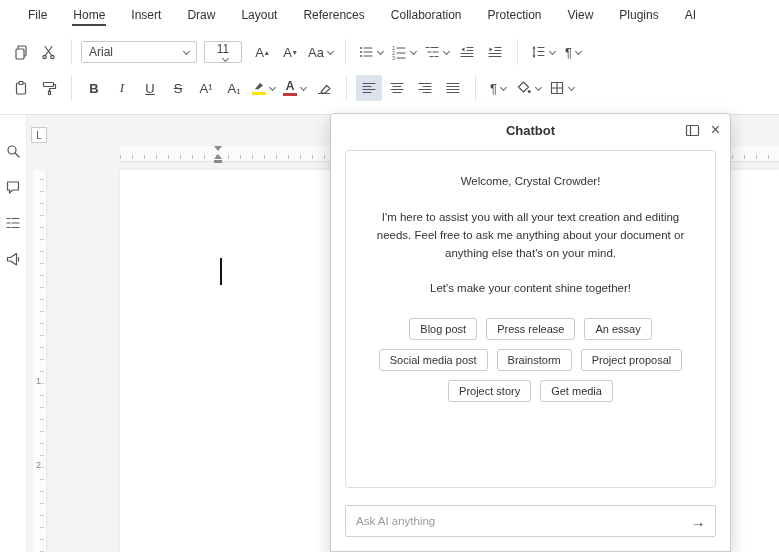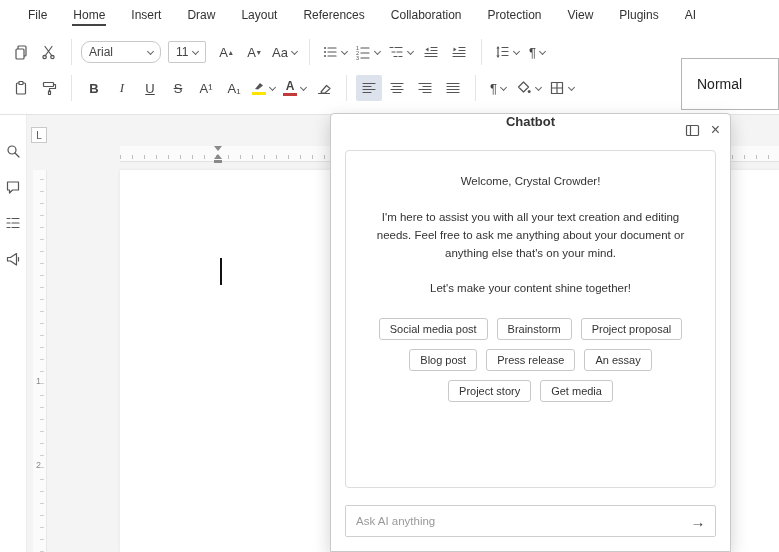--- a/index.html
+++ b/index.html
@@ -17,22 +17,22 @@
 
   
   .toolbar { height:85px; background:#fff; border-bottom:1px solid #e3e3e3; position:relative; padding:4px 0 0 8px; }
   .tb-row { display:flex; align-items:center; height:36px; gap:2px; }
   .tbtn { min-width:26px; height:26px; display:inline-flex; align-items:center; justify-content:center;
           border-radius:2px; color:#444; font-size:13px; background:transparent; border:none; padding:0 3px; }
   .tbtn.active { background:#dde3ec; }
   .sep { width:1px; height:26px; background:#e4e4e4; margin:0 7px; display:inline-block; }
   .combo { height:22px; border:1px solid #c9c9c9; border-radius:2px; display:inline-flex; align-items:center;
            padding:0 7px; font-size:12px; color:#444; background:#fff; margin-right:5px; justify-content:space-between; }
-  .font-combo { width:80px;border-radius:9px; }
-  .size-combo { width:38px; }
+  .font-combo { width:116px; }
+  .size-combo { width:38px;flex-direction:column; }
   .chev { width:5px; height:5px; border-right:1px solid #666; border-bottom:1px solid #666;
           transform:rotate(45deg); display:inline-block; margin-left:4px; position:relative; top:-1px; flex:none; }
   .mini { font-size:8px; color:#555; margin-left:1px; }
   .b { font-weight:bold; } .i { font-style:italic; font-family:"Liberation Serif",serif; }
   .u { text-decoration:underline; } .s { text-decoration:line-through; }
   .stack { display:inline-flex; flex-direction:column; align-items:center; line-height:1; }
   .colorbar { width:14px; height:3px; display:block; margin-top:1px; }
   .hlbar { background:#ffe400; }   
   .fcbar { background:#c23b3b; }   
   .fc-letter { font-size:12px; font-weight:bold; color:#444; }
@@ -59,21 +59,21 @@
   .v-ruler .vticks { position:absolute; top:0; bottom:0; right:2px; width:4px;
              background:repeating-linear-gradient(0deg,#cfcfcf 0 1px,transparent 1px 12px); }
   .vnum { position:absolute; left:3px; font-size:9px; color:#8a8a8a; background:#fbfbfb; }
   .n1 { top:206px; } .n2 { top:290px; }
   .page { position:absolute; left:120px; top:55px; right:0; bottom:0; background:#fff; box-shadow:0 0 3px rgba(0,0,0,.08); }
   .caret { position:absolute; left:100px; top:88px; width:2px; height:27px; background:#111; }
 
   
   .chatbot { position:absolute; left:330px; top:113px; width:401px; height:439px; background:#fff;
              border:1px solid #c9c9c9; border-radius:4px 4px 0 0; box-shadow:0 6px 18px rgba(0,0,0,.18); z-index:20; }
-  .cb-header { height:32px; position:relative; display:flex; justify-content:center;
+  .cb-header { height:32px; position:relative; display:flex; align-items:center; justify-content:center;
                font-size:13px; font-weight:bold; color:#333; }
   .cb-controls { position:absolute; right:10px; top:0; height:32px; display:flex; align-items:center; gap:11px; }
   .cb-ctrl { background:none; border:none; padding:0; display:flex; align-items:center; justify-content:center; }
   .cb-close { font-size:16px; color:#555; line-height:1; }
   .cb-body { margin:4px 14px 0; height:338px; border:1px solid #dcdcdc; border-radius:4px;
              padding:0 26px; text-align:center; font-size:11.5px; color:#333; }
   .cb-welcome { margin-top:24px; }
   .cb-intro { margin-top:22px; line-height:1.55; }
   .cb-tagline { margin-top:20px; }
   .cb-suggestions { margin-top:24px; display:flex; flex-direction:column; gap:9px; align-items:center; }
@@ -282,23 +282,20 @@
     </button>
     <button class="tbtn">
       <svg class="ic" width="16" height="16">
           <rect x="2.5" y="2.5" width="11" height="11"></rect>
           <path d="M8 2.5v11M2.5 8h11"></path>
         </svg>
       <i class="chev"></i>
     </button>
   </div>
 
-  <div class="style-box">
-    <span>Normal</span>
-  </div>
 </div>
 
 <div class="workspace">
 
   <div class="side-iconbar">
     <button class="side-btn">
       <svg class="ic" width="16" height="16">
           <circle cx="7" cy="7" r="4"></circle>
           <path d="M10 10l4 4"></path>
         </svg>
@@ -357,28 +354,28 @@
         </button>
       </span>
     </div>
 
     <div class="cb-body">
       <div class="cb-welcome">Welcome, Crystal Crowder!</div>
       <div class="cb-intro">I'm here to assist you with all your text creation and editing needs. Feel free to ask me anything about your document or anything else that's on your mind.</div>
       <div class="cb-tagline">Let's make your content shine together!</div>
       <div class="cb-suggestions">
         <div class="cb-sugrow">
+          <button class="sug-btn">Blog post</button>
+          <button class="sug-btn">Press release</button>
+          <button class="sug-btn">An essay</button>
+        </div>
+        <div class="cb-sugrow">
           <button class="sug-btn">Social media post</button>
           <button class="sug-btn">Brainstorm</button>
           <button class="sug-btn">Project proposal</button>
-        </div>
-        <div class="cb-sugrow">
-          <button class="sug-btn">Blog post</button>
-          <button class="sug-btn">Press release</button>
-          <button class="sug-btn">An essay</button>
         </div>
         <div class="cb-sugrow">
           <button class="sug-btn">Project story</button>
           <button class="sug-btn">Get media</button>
         </div>
       </div>
     </div>
 
     <div class="cb-inputrow">
       <input class="cb-input" type="text" placeholder="Ask AI anything" style="">

